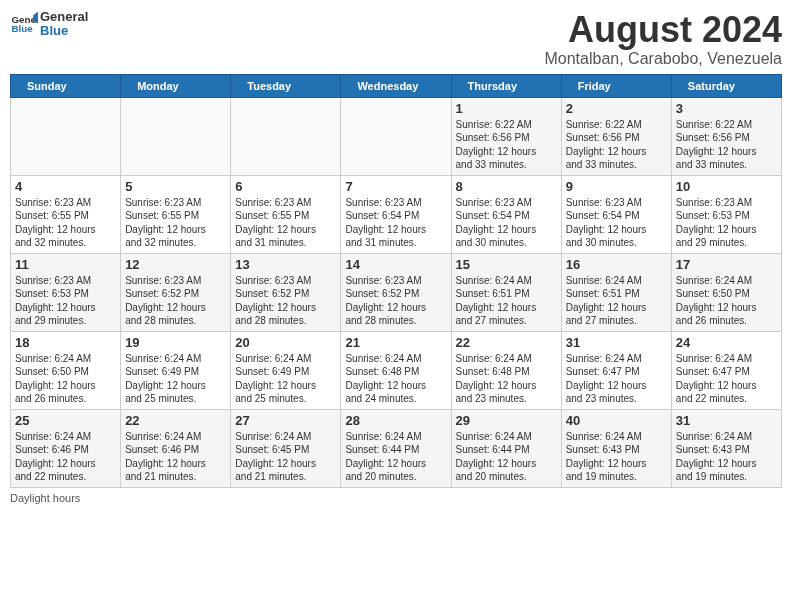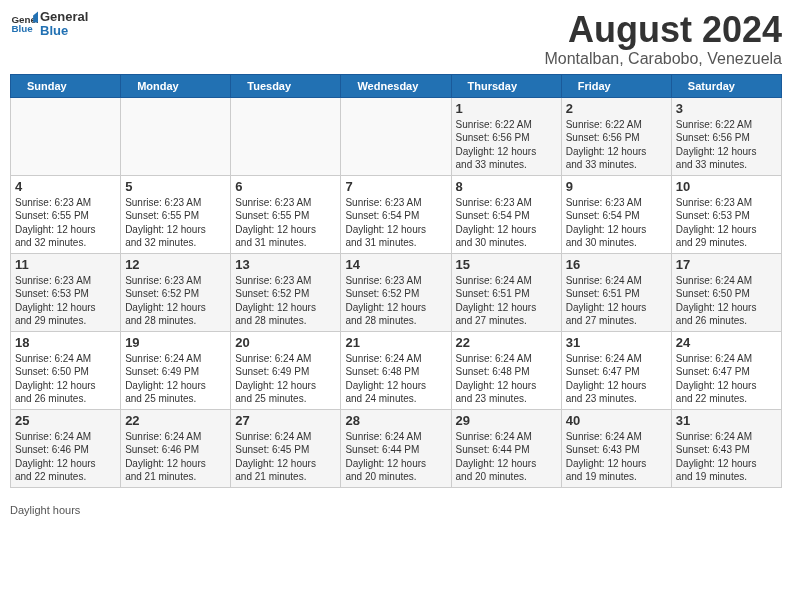--- a/index.html
+++ b/index.html
@@ -76,21 +76,21 @@
     }
     .day-info {
       font-size: 10px;
       line-height: 1.35;
       color: #333;
     }
     .empty-cell {
       background: #f9f9f9 !important;
     }
     .footer-note {
-      margin-top: 16px;
+      margin-top: 4px;
       font-size: 11px;
       color: #555;
       text-align: left;
     }
   </style>
 </head>
 <body>
 
 <div class="header">
   <div class="logo">

